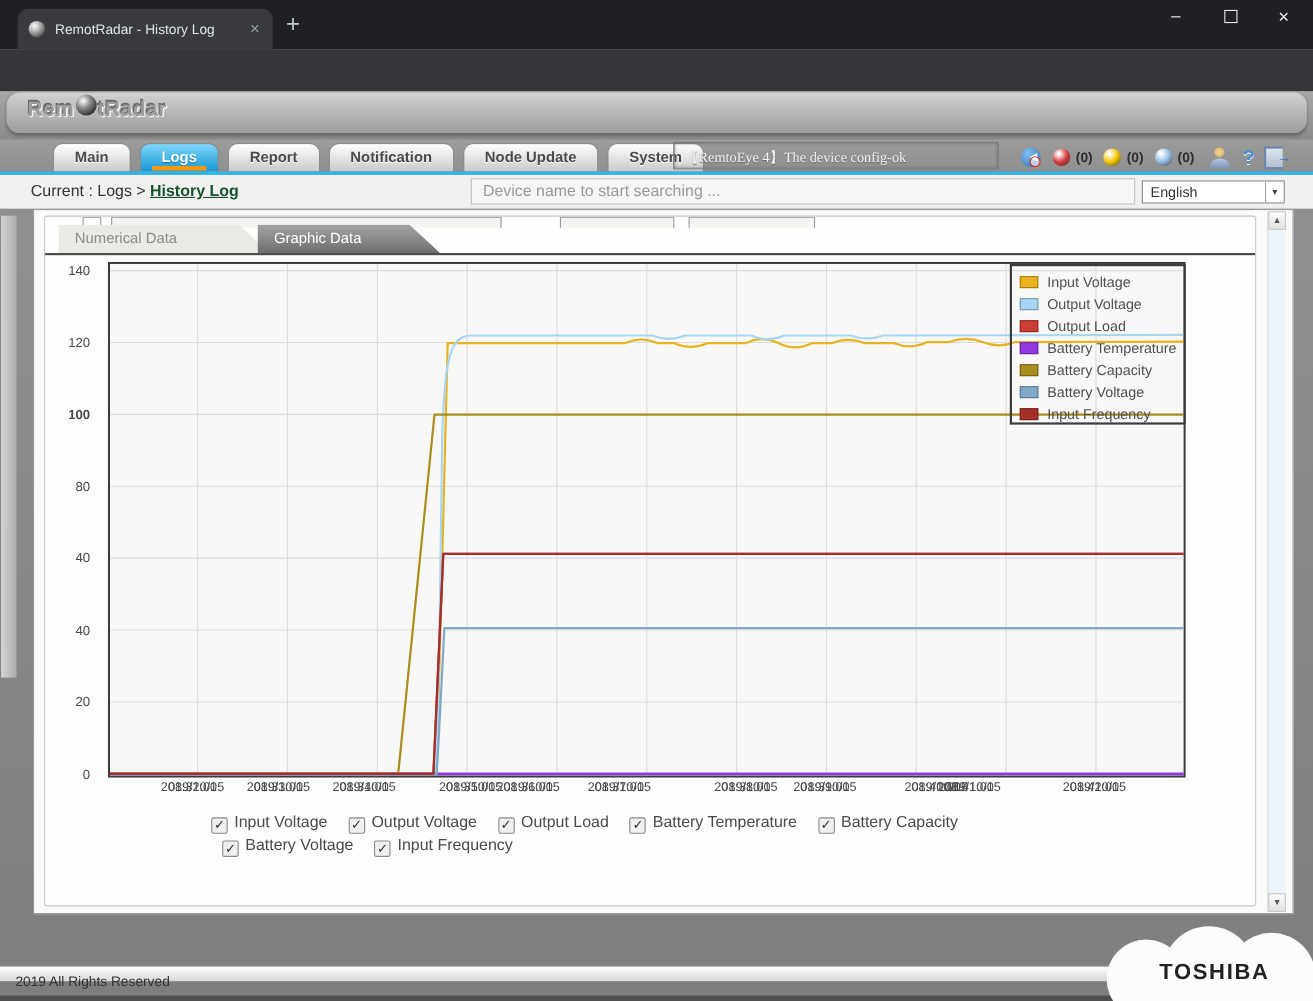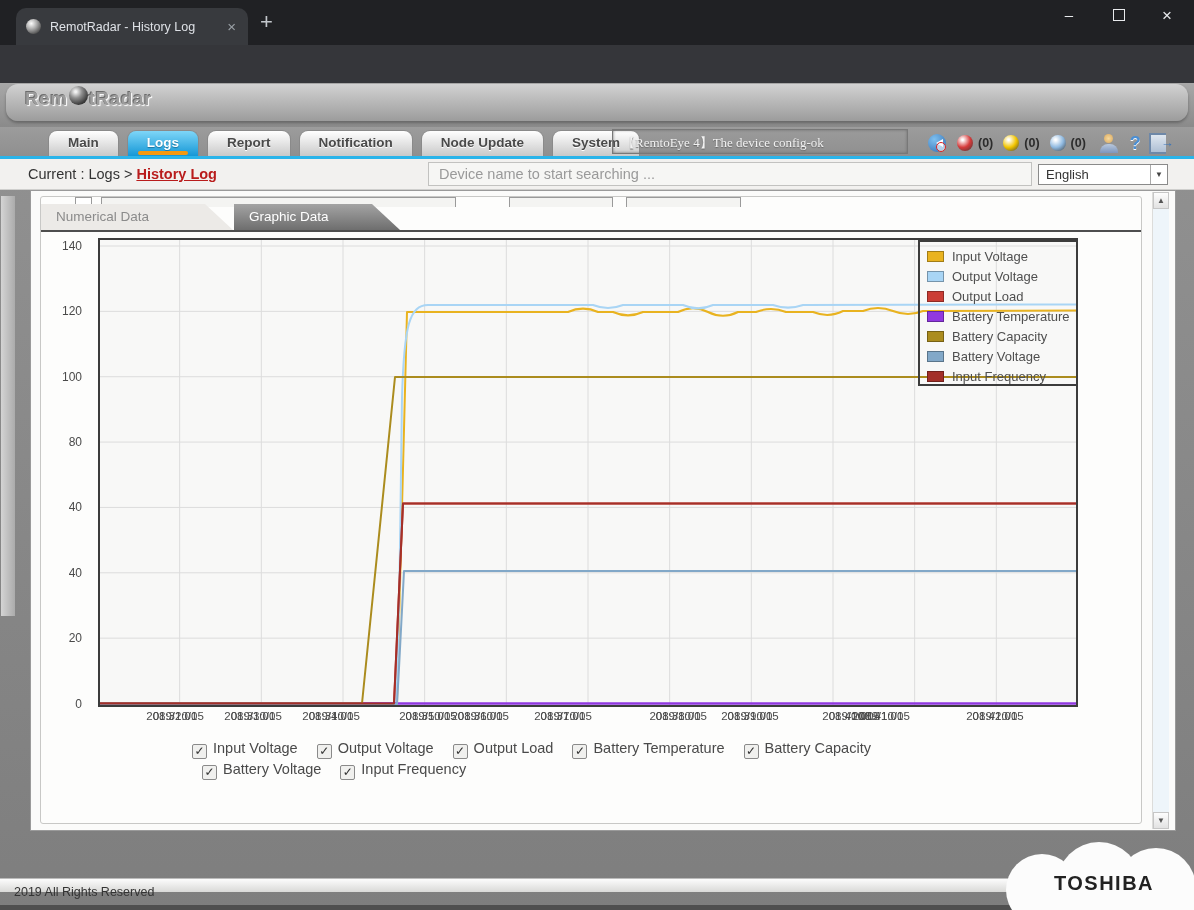--- a/index.html
+++ b/index.html
@@ -59,35 +59,35 @@
   .spk:after{content:"";position:absolute;right:0;bottom:0;width:8px;height:8px;border-radius:50%;border:1.7px solid #d22;background:rgba(255,255,255,.6)}
   .person{width:18px;height:19px;position:relative;margin:0 4px}
   .person:before{content:"";position:absolute;left:4px;top:0;width:9px;height:9px;border-radius:50%;background:radial-gradient(#f6d89c,#d9a85e)}
   .person:after{content:"";position:absolute;left:0;bottom:0;width:18px;height:9px;border-radius:8px 8px 0 0;background:linear-gradient(#b9c8dd,#7d96bd)}
   .qmark{color:#4b8fd4;font-size:18px;font-weight:bold;text-shadow:0 1px 0 #fff;margin:0 3px}
   .exitico{width:15px;height:17px;border:2px solid #6e88a8;border-right:none;position:relative;background:linear-gradient(#dfe7f0,#aebfd4)}
   .exitico:before{content:"→";position:absolute;right:-8px;top:0px;color:#3a75b8;font-size:13px;font-weight:bold}
   
   .crumbbar{position:absolute;top:159px;left:0;width:100%;height:31px;background:#f2f1ef;border-bottom:1px solid #cfcfcd;box-sizing:border-box}
   .crumb{position:absolute;left:28px;top:166px;font-size:14.5px;color:#333}
-  .crumb a{color:#b91c1c;text-decoration:underline;font-weight:bold}
+  .crumb a{color:#14532d;text-decoration:underline;font-weight:bold}
   .search{position:absolute;left:428px;top:162px;width:604px;height:24px;background:#f6f6f4;border:1px solid #c2c2c0;
         color:#555;font-size:14.5px;padding:0 10px;box-sizing:border-box;font-family:"Liberation Sans",sans-serif}
   .search::placeholder{color:#9a9a9a}
   .lang{position:absolute;left:1038px;top:164px;width:130px;height:21px;background:#fff;border:1px solid #8a8a8a;
         font-size:13px;color:#333;display:flex;align-items:center;padding-left:7px;box-sizing:border-box}
   .lang .arrow{margin-left:auto;border-left:1px solid #aaa;padding:0 4px;font-size:8px;color:#444;line-height:19px}
   
   .panel{position:absolute;left:30px;top:190px;width:1146px;height:641px;background:#fbfbfa;border:1px solid #9a9a9a;box-sizing:border-box}
   .innerbox{position:absolute;left:40px;top:196px;width:1102px;height:628px;background:#fdfdfc;border:1px solid #c8c8c6;border-radius:3px;box-sizing:border-box}
   .clipstrip{position:absolute;left:41px;top:197px;width:1000px;height:10px;overflow:hidden}
   .clipbox{position:absolute;top:0;height:16px;background:#f4f4f2;border:1px solid #9a9a9a;box-sizing:border-box}
   .dtab{position:absolute;top:204px;height:26px;font-size:13.5px;box-sizing:border-box;padding:5px 0 0 15px;
         clip-path:polygon(0 0,calc(100% - 28px) 0,100% 100%,0 100%)}
-  .dtab-num{left:41px;width:192px;background:#eceae7;color:#8b8b8b}
+  .dtab-num{left:53px;width:192px;background:#eceae7;color:#8b8b8b}
   .dtab-gra{left:234px;width:166px;background:linear-gradient(#a4a4a4,#6e6e6e);color:#fff}
   .tabrule{position:absolute;left:41px;top:230px;width:1100px;height:2px;background:#4e4e4e}
   
   #plot{position:absolute;left:98px;top:238px}
   #ylabels{position:absolute;left:50px;top:238px;width:38px;height:469px;font-size:12px;color:#4a4a4a}
   #ylabels div{position:absolute;right:6px;width:38px;text-align:right}
   #xlabels{position:absolute;left:98px;top:710px;width:980px;height:30px;font-size:11.5px;color:#4a4a4a;line-height:13.5px}
   #xlabels div{position:absolute;width:100px;text-align:center}
   #legend{position:absolute;left:918px;top:240px;width:160px;height:146px;border:2px solid #3c3c3c;box-sizing:border-box;padding:4px 0 0 7px}
   .lgrow{display:flex;align-items:center;gap:8px;height:20px}
@@ -220,21 +220,21 @@
     <path stroke="#82a8c8" d="M2,466 L299,466 L301,430 L306,333 L978,333"></path>
     <path stroke="#a33029" d="M2,465.5 L296,465.5 L305,265.5 L978,265.5"></path>
   </g>
 </svg>
 <div id="ylabels">
     <div style="top: 458.5px;">0</div>
     <div style="top: 393.143px;">20</div>
     <div style="top: 327.786px;">40</div>
     <div style="top: 262.429px;">40</div>
     <div style="top: 197.071px;">80</div>
-    <div style="top: 131.714px;">100</div>
+    <div style="top: 131.714px; font-weight: bold;">100</div>
     <div style="top: 66.3571px;">120</div>
     <div style="top: 1px;">140</div>
   </div>
 <div id="xlabels">
     <div style="left: 27.028px;">
       <div>2019/10/15</div>
       <div>08:32:00</div>
     </div>
     <div style="left: 105.036px;">
       <div>2019/10/15</div>

